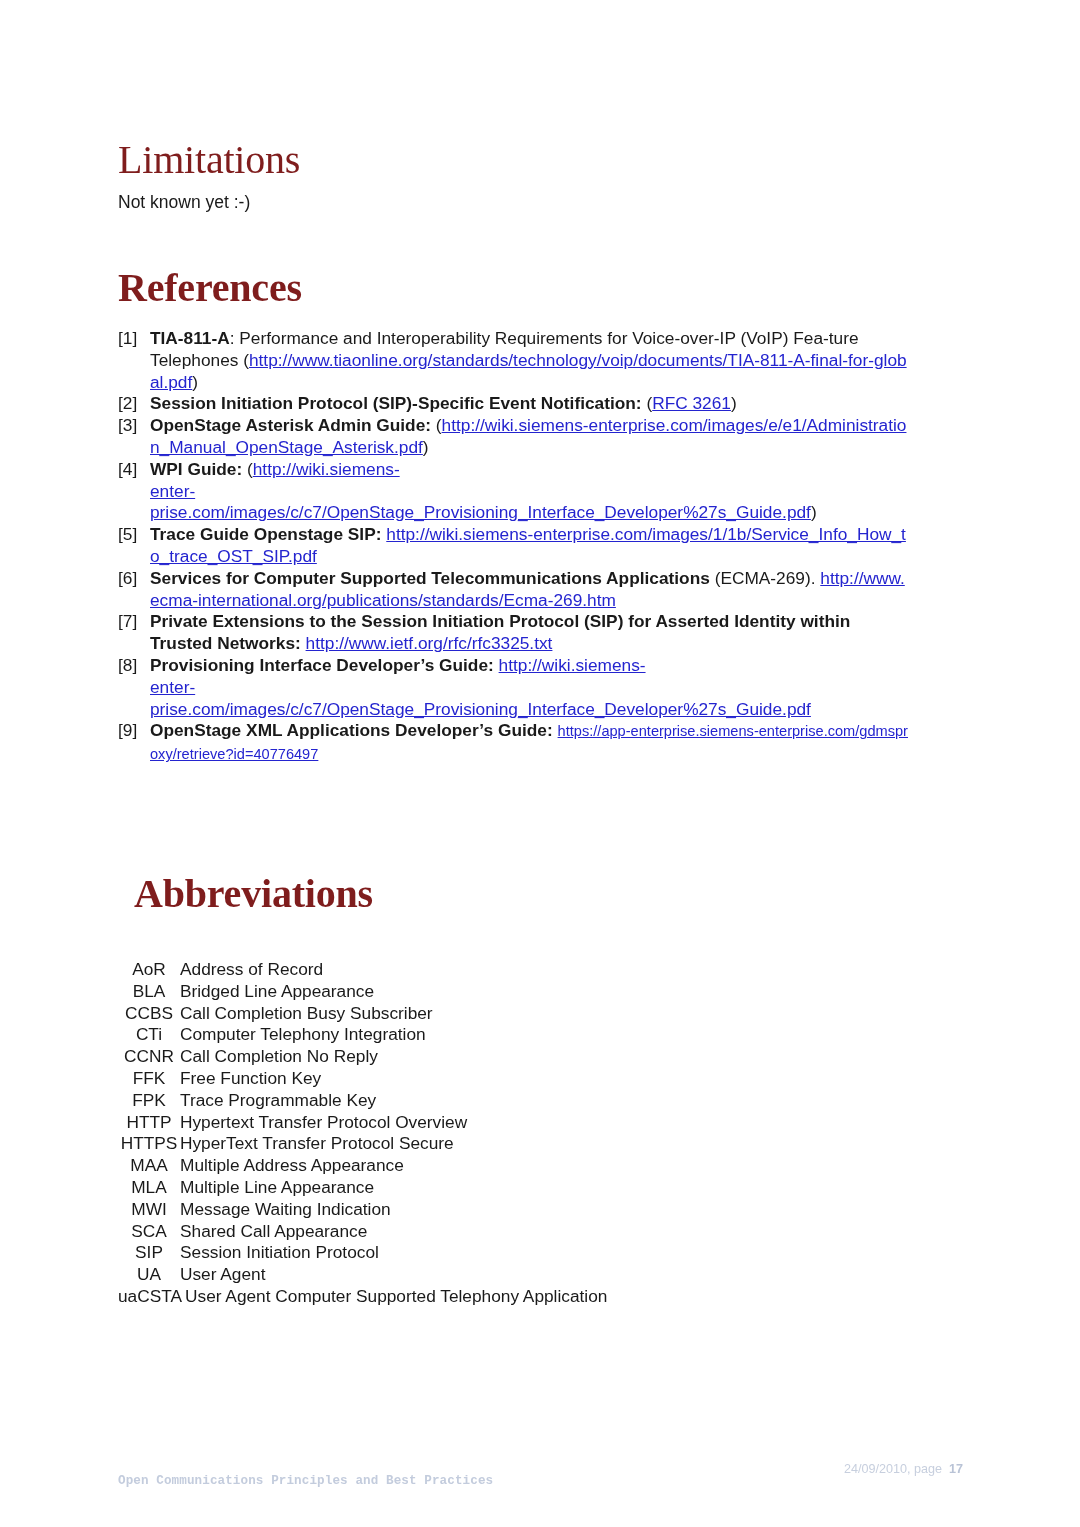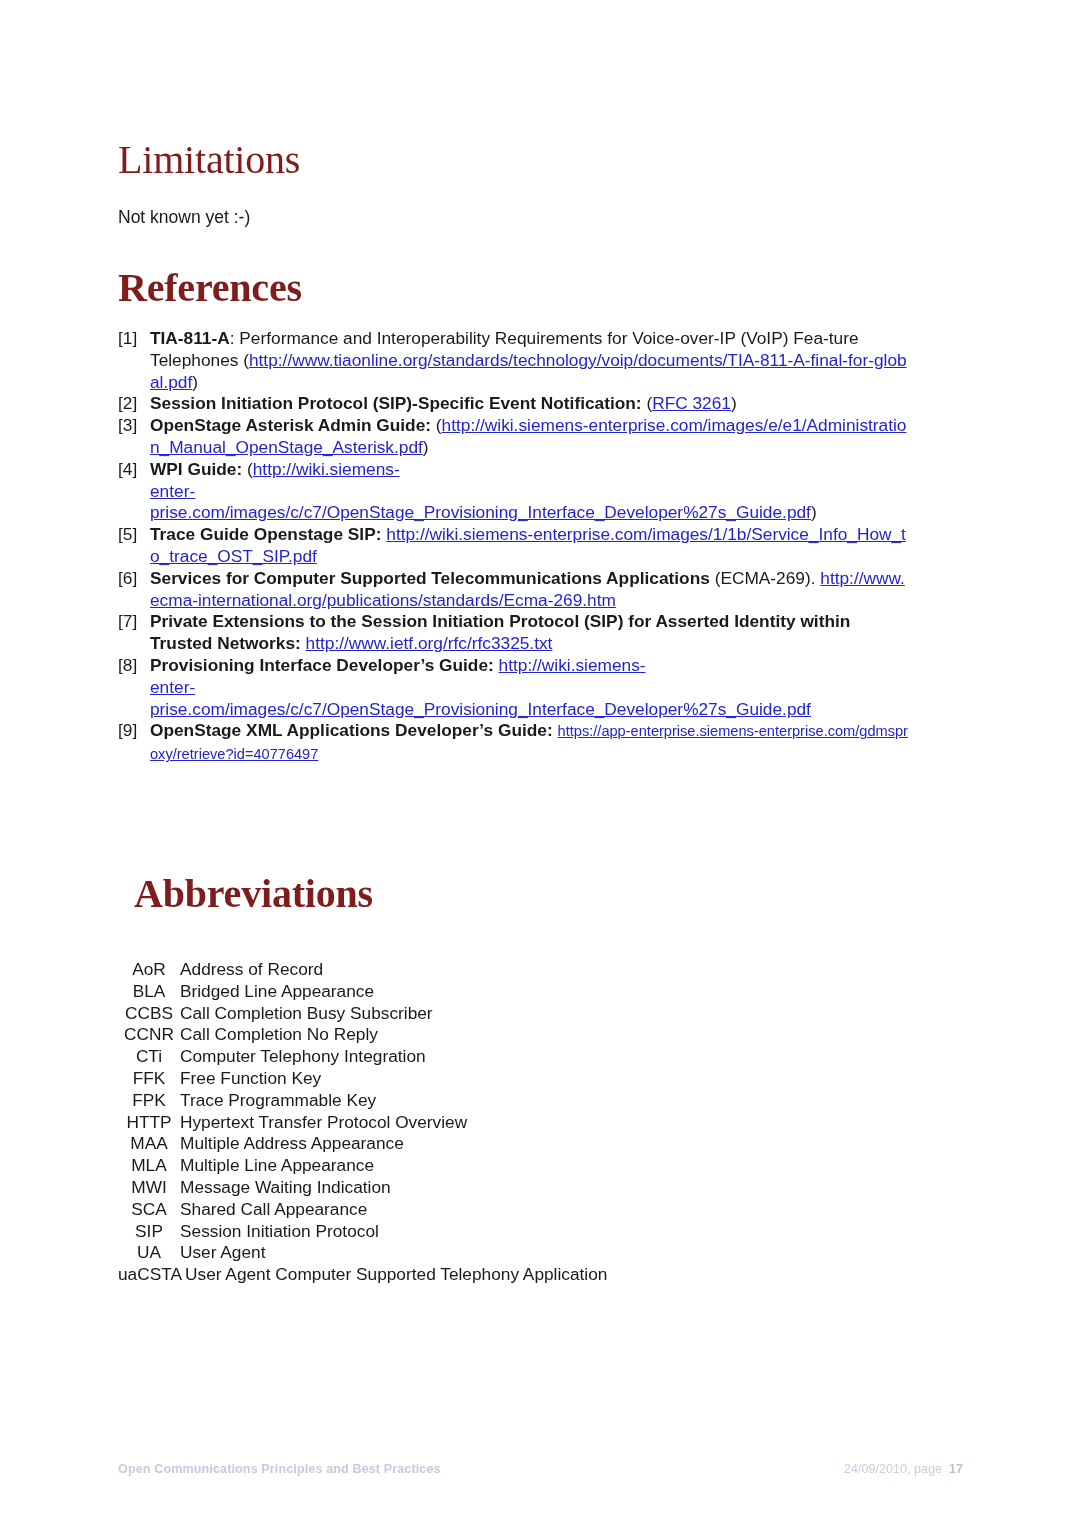--- a/index.html
+++ b/index.html
@@ -46,21 +46,21 @@
   #heading-abbrev      { position: absolute; top: 871px; left: 16px; font-size: 40px; line-height: 46px; }
 
   
   .body-para {
     position: absolute;
     left: 0;
     font-size: 17.5px;
     line-height: 24px;
     color: #1a1a1a;
   }
-  #para-not-known { top: 205px; }
+  #para-not-known { top: 190px; }
 
   
   .ref-list {
     position: absolute;
     left: 0;
     top: 328px;
     width: 790px;
   }
   .ref-item {
     position: relative;
@@ -122,24 +122,25 @@
     position: absolute;
     left: 118px;
     top: 1462px;
     width: 845px;
     height: 20px;
     font-size: 12.6px;
     color: #c3ccdd;
   }
   .footer-left {
     position: absolute;
-    left: 0; top: 0;
+    left: 0; top: 12px;
     font-weight: bold;
     letter-spacing: 0.1px;
     white-space: nowrap;
+    font-family: Liberation Mono, monospace;
   }
   .footer-right {
     position: absolute;
     right: 0; top: 0;
     white-space: nowrap;
     color: #c7cfde;
   }
   .footer-pagenum {
     font-weight: bold;
     color: #b9c3d6;
@@ -170,25 +171,26 @@
         <div class="ref-item"><span class="ref-num">[8]</span><span><b style="word-break: normal;">Provisioning Interface Developer’s Guide:</b><span style="word-break: normal;"> </span><a class="link" href="#">http://wiki.siemens-</a><span class="frag"><a class="link" href="#">enter-</a></span><span class="frag"><a class="link" href="#">prise.com/images/c/c7/OpenStage_Provisioning_Interface_Developer%27s_Guide.pdf</a></span></span></div>
         <div class="ref-item justify"><span class="ref-num">[9]</span><span><b style="word-break: normal;">OpenStage XML Applications Developer’s Guide:</b><span style="word-break: normal;"> </span><a class="link small" href="#">https://app-enterprise.siemens-enterprise.com/gdmsproxy/retrieve?id=40776497</a></span></div>
       </div>
 
     <h1 class="heading bolder" id="heading-abbrev">Abbreviations</h1>
 
     <div class="abbrev-list" id="abbrev-list">
         <div class="abbrev-row"><span class="abbrev-key">AoR</span><span class="abbrev-val">Address of Record</span></div>
         <div class="abbrev-row"><span class="abbrev-key">BLA</span><span class="abbrev-val">Bridged Line Appearance</span></div>
         <div class="abbrev-row"><span class="abbrev-key">CCBS</span><span class="abbrev-val">Call Completion Busy Subscriber</span></div>
+        <div class="abbrev-row"><span class="abbrev-key">CTi</span><span class="abbrev-val">Computer Telephony Integration</span></div>
         <div class="abbrev-row"><span class="abbrev-key">CCNR</span><span class="abbrev-val">Call Completion No Reply</span></div>
-        <div class="abbrev-row"><span class="abbrev-key">CTi</span><span class="abbrev-val">Computer Telephony Integration</span></div>
         <div class="abbrev-row"><span class="abbrev-key">FFK</span><span class="abbrev-val">Free Function Key</span></div>
         <div class="abbrev-row"><span class="abbrev-key">FPK</span><span class="abbrev-val">Trace Programmable Key</span></div>
         <div class="abbrev-row"><span class="abbrev-key">HTTP</span><span class="abbrev-val">Hypertext Transfer Protocol Overview</span></div>
+        <div class="abbrev-row"><span class="abbrev-key">HTTPS</span><span class="abbrev-val">HyperText Transfer Protocol Secure</span></div>
         <div class="abbrev-row"><span class="abbrev-key">MAA</span><span class="abbrev-val">Multiple Address Appearance</span></div>
         <div class="abbrev-row"><span class="abbrev-key">MLA</span><span class="abbrev-val">Multiple Line Appearance</span></div>
         <div class="abbrev-row"><span class="abbrev-key">MWI</span><span class="abbrev-val">Message Waiting Indication</span></div>
         <div class="abbrev-row"><span class="abbrev-key">SCA</span><span class="abbrev-val">Shared Call Appearance</span></div>
         <div class="abbrev-row"><span class="abbrev-key">SIP</span><span class="abbrev-val">Session Initiation Protocol</span></div>
         <div class="abbrev-row"><span class="abbrev-key">UA</span><span class="abbrev-val">User Agent</span></div>
         <div class="abbrev-row"><span class="abbrev-key wide">uaCSTA</span><span class="abbrev-val">User Agent Computer Supported Telephony Application</span></div>
       </div>
   </div>
 

